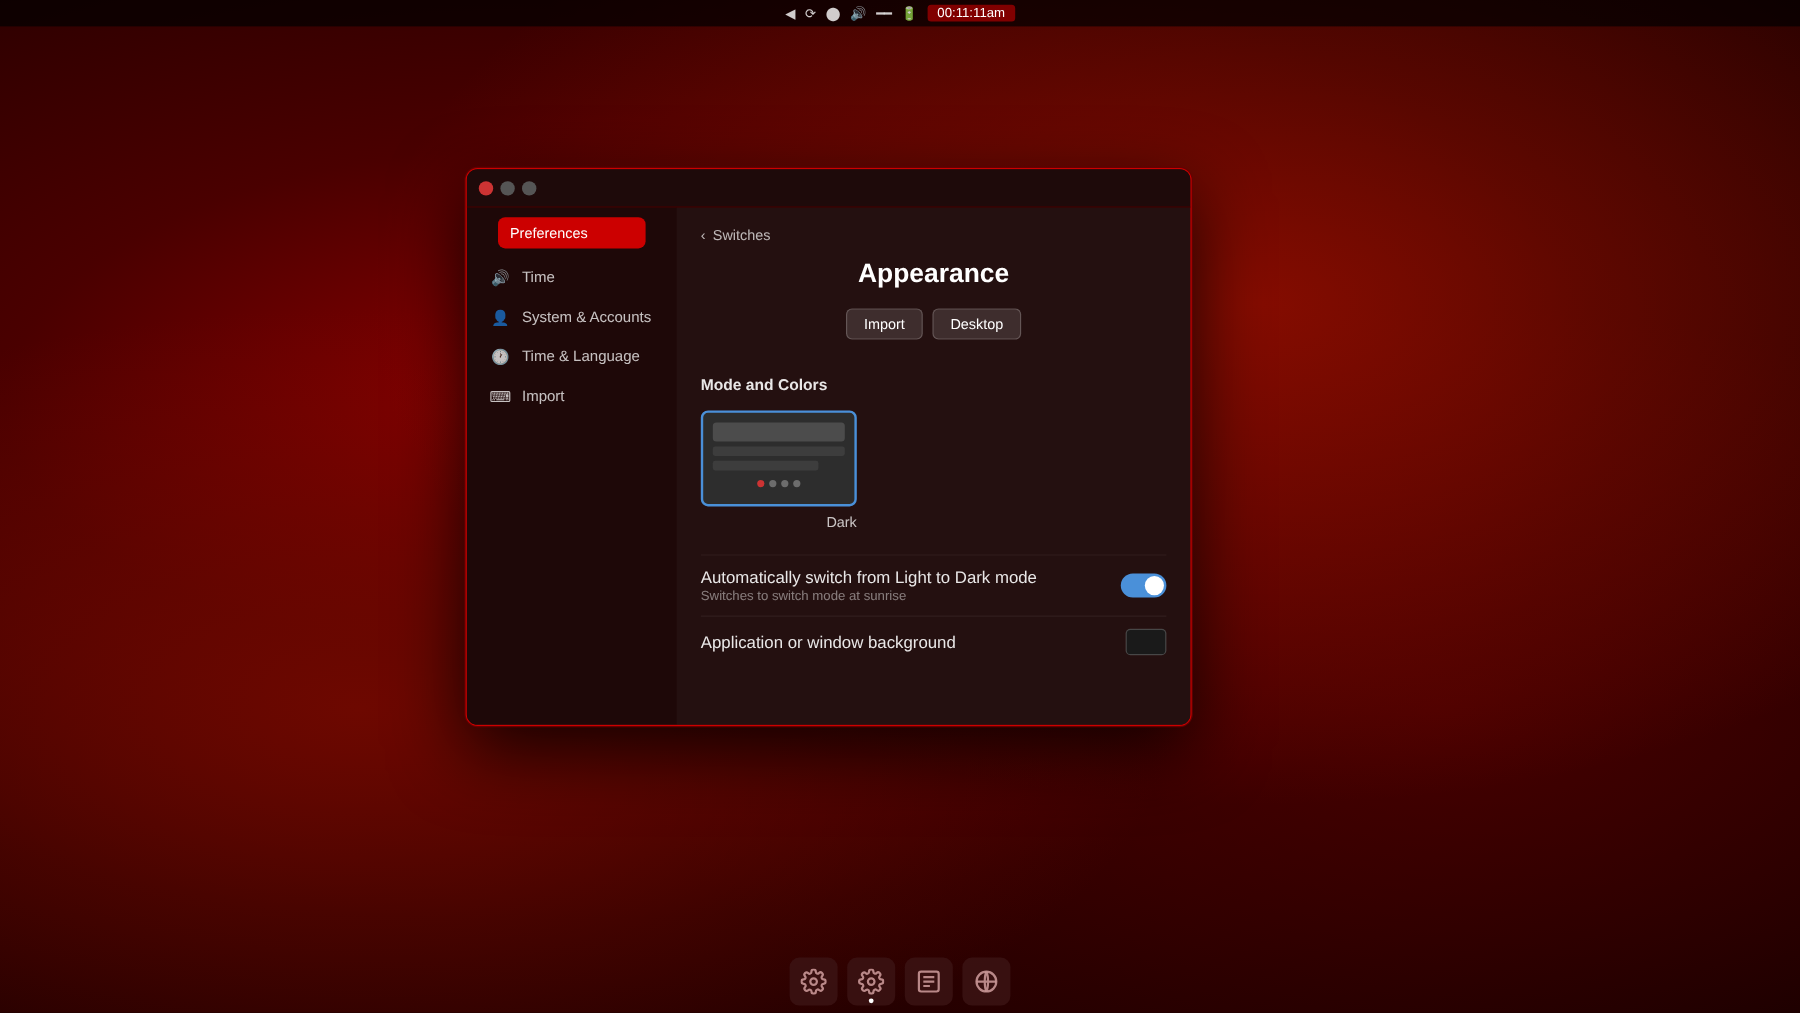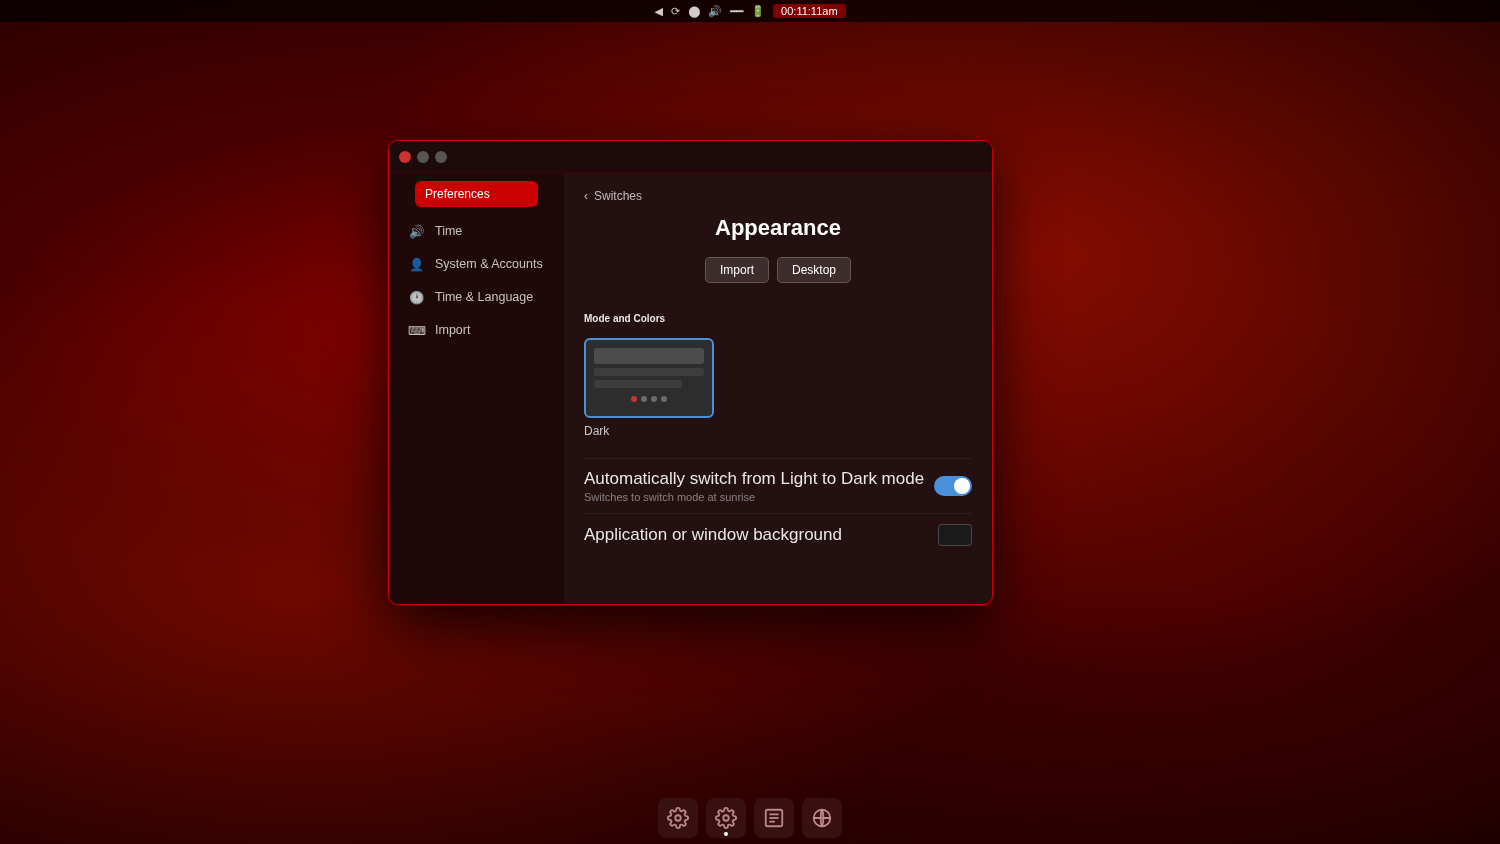--- a/index.html
+++ b/index.html
@@ -215,36 +215,36 @@
       padding: 5px 14px;
       background: rgba(255,255,255,0.12);
       border: 1px solid rgba(255,255,255,0.2);
       border-radius: 5px;
       color: white;
       font-size: 12px;
       cursor: pointer;
     }
 
     .section-title {
-      font-size: 10px;
+      font-size: 13px;
       font-weight: 600;
       color: rgba(255,255,255,0.9);
       margin-bottom: 14px;
     }
 
     
     .mode-cards {
       display: flex;
       gap: 14px;
       margin-bottom: 20px;
     }
     .mode-card {
       display: flex;
       flex-direction: column;
-      align-items: flex-start;
+      align-items: flex-end;
       gap: 6px;
       cursor: pointer;
     }
     .mode-preview {
       width: 130px;
       height: 80px;
       border-radius: 6px;
       border: 2px solid transparent;
       overflow: hidden;
       position: relative;
@@ -299,21 +299,21 @@
     
     .setting-row {
       display: flex;
       align-items: center;
       justify-content: space-between;
       padding: 10px 0;
       border-top: 1px solid rgba(255,255,255,0.06);
     }
     .setting-info {}
     .setting-label {
-      font-size: 17px;
+      font-size: 14px;
       color: rgba(255,255,255,0.9);
     }
     .setting-desc {
       font-size: 11px;
       color: rgba(255,255,255,0.45);
       margin-top: 2px;
     }
 
     
     .toggle {

